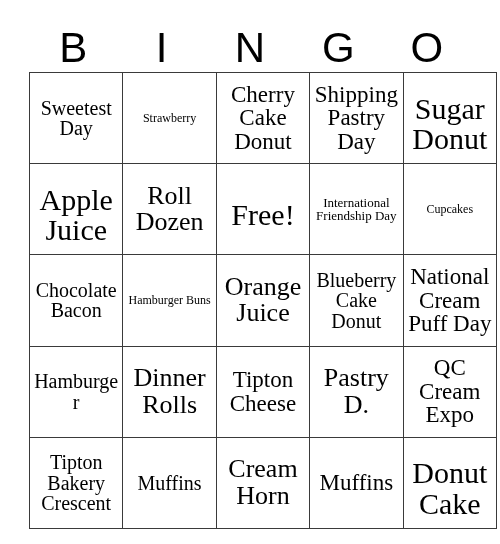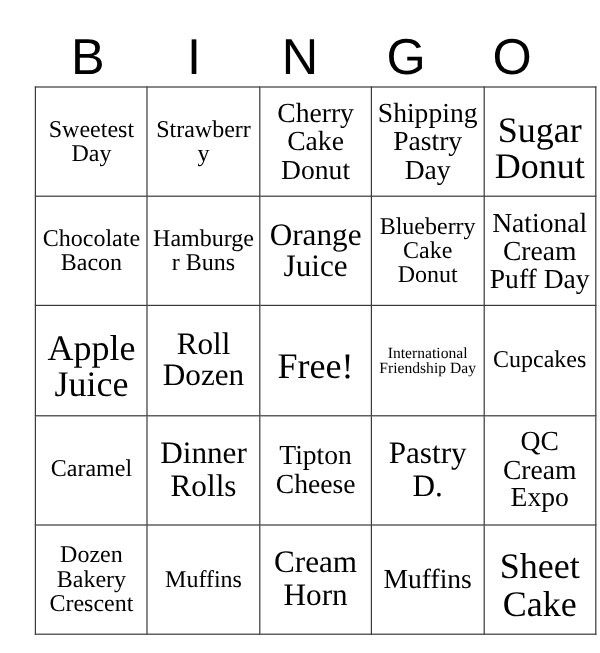--- a/index.html
+++ b/index.html
@@ -69,21 +69,21 @@
   .bingo-cell .cell-text {
     display: block;
     width: 100%;
   }
 
   
   .fs-xxl .cell-text { font-size: 30px; margin-top: 12px; }
   .fs-xl  .cell-text { font-size: 26px; }
   .fs-lg  .cell-text { font-size: 23px; }
   .fs-md  .cell-text { font-size: 20px; }
-  .fs-sm  .cell-text { font-size: 20px; }
+  .fs-sm  .cell-text { font-size: 12px; }
   .fs-xs  .cell-text { font-size: 13px; }
 </style>
 </head>
 <body>
 
 <div id="bingo-card">
 
   <div id="bingo-header">
     <div class="header-letter">B</div>
     <div class="header-letter">I</div>
@@ -107,86 +107,86 @@
           </td>
         <td class="bingo-cell fs-lg">
             <span class="cell-text">Shipping Pastry Day</span>
           </td>
         <td class="bingo-cell fs-xxl">
             <span class="cell-text">Sugar Donut</span>
           </td>
       </tr>
 
       <tr>
-        <td class="bingo-cell fs-md">
-            <span class="cell-text">Chocolate Bacon</span>
-          </td>
-        <td class="bingo-cell fs-sm">
-            <span class="cell-text">Hamburger Buns</span>
-          </td>
-        <td class="bingo-cell fs-xl">
-            <span class="cell-text">Orange Juice</span>
-          </td>
-        <td class="bingo-cell fs-md">
-            <span class="cell-text">Blueberry Cake Donut</span>
-          </td>
-        <td class="bingo-cell fs-lg">
-            <span class="cell-text">National Cream Puff Day</span>
-          </td>
-      </tr>
-
-      <tr>
         <td class="bingo-cell fs-xxl">
             <span class="cell-text">Apple Juice</span>
           </td>
         <td class="bingo-cell fs-xl">
             <span class="cell-text">Roll Dozen</span>
           </td>
         <td class="bingo-cell fs-xxl">
             <span class="cell-text">Free!</span>
           </td>
         <td class="bingo-cell fs-xs">
             <span class="cell-text">International Friendship Day</span>
           </td>
         <td class="bingo-cell fs-sm">
             <span class="cell-text">Cupcakes</span>
           </td>
       </tr>
 
       <tr>
         <td class="bingo-cell fs-md">
-            <span class="cell-text">Caramel</span>
+            <span class="cell-text">Chocolate Bacon</span>
+          </td>
+        <td class="bingo-cell fs-sm">
+            <span class="cell-text">Hamburger Buns</span>
+          </td>
+        <td class="bingo-cell fs-xl">
+            <span class="cell-text">Orange Juice</span>
+          </td>
+        <td class="bingo-cell fs-md">
+            <span class="cell-text">Blueberry Cake Donut</span>
+          </td>
+        <td class="bingo-cell fs-lg">
+            <span class="cell-text">National Cream Puff Day</span>
+          </td>
+      </tr>
+
+      <tr>
+        <td class="bingo-cell fs-md">
+            <span class="cell-text">Hamburger</span>
           </td>
         <td class="bingo-cell fs-xl">
             <span class="cell-text">Dinner Rolls</span>
           </td>
         <td class="bingo-cell fs-lg">
             <span class="cell-text">Tipton Cheese</span>
           </td>
         <td class="bingo-cell fs-xl">
             <span class="cell-text">Pastry D.</span>
           </td>
         <td class="bingo-cell fs-lg">
             <span class="cell-text">QC Cream Expo</span>
           </td>
       </tr>
 
       <tr>
         <td class="bingo-cell fs-md">
-            <span class="cell-text">Dozen Bakery Crescent</span>
+            <span class="cell-text">Tipton Bakery Crescent</span>
           </td>
         <td class="bingo-cell fs-md">
             <span class="cell-text">Muffins</span>
           </td>
         <td class="bingo-cell fs-xl">
             <span class="cell-text">Cream Horn</span>
           </td>
         <td class="bingo-cell fs-lg">
             <span class="cell-text">Muffins</span>
           </td>
         <td class="bingo-cell fs-xxl">
-            <span class="cell-text">Sheet Cake</span>
+            <span class="cell-text">Donut Cake</span>
           </td>
       </tr>
 
     </tbody>
   </table>
 </div>
 
 </body></html>

